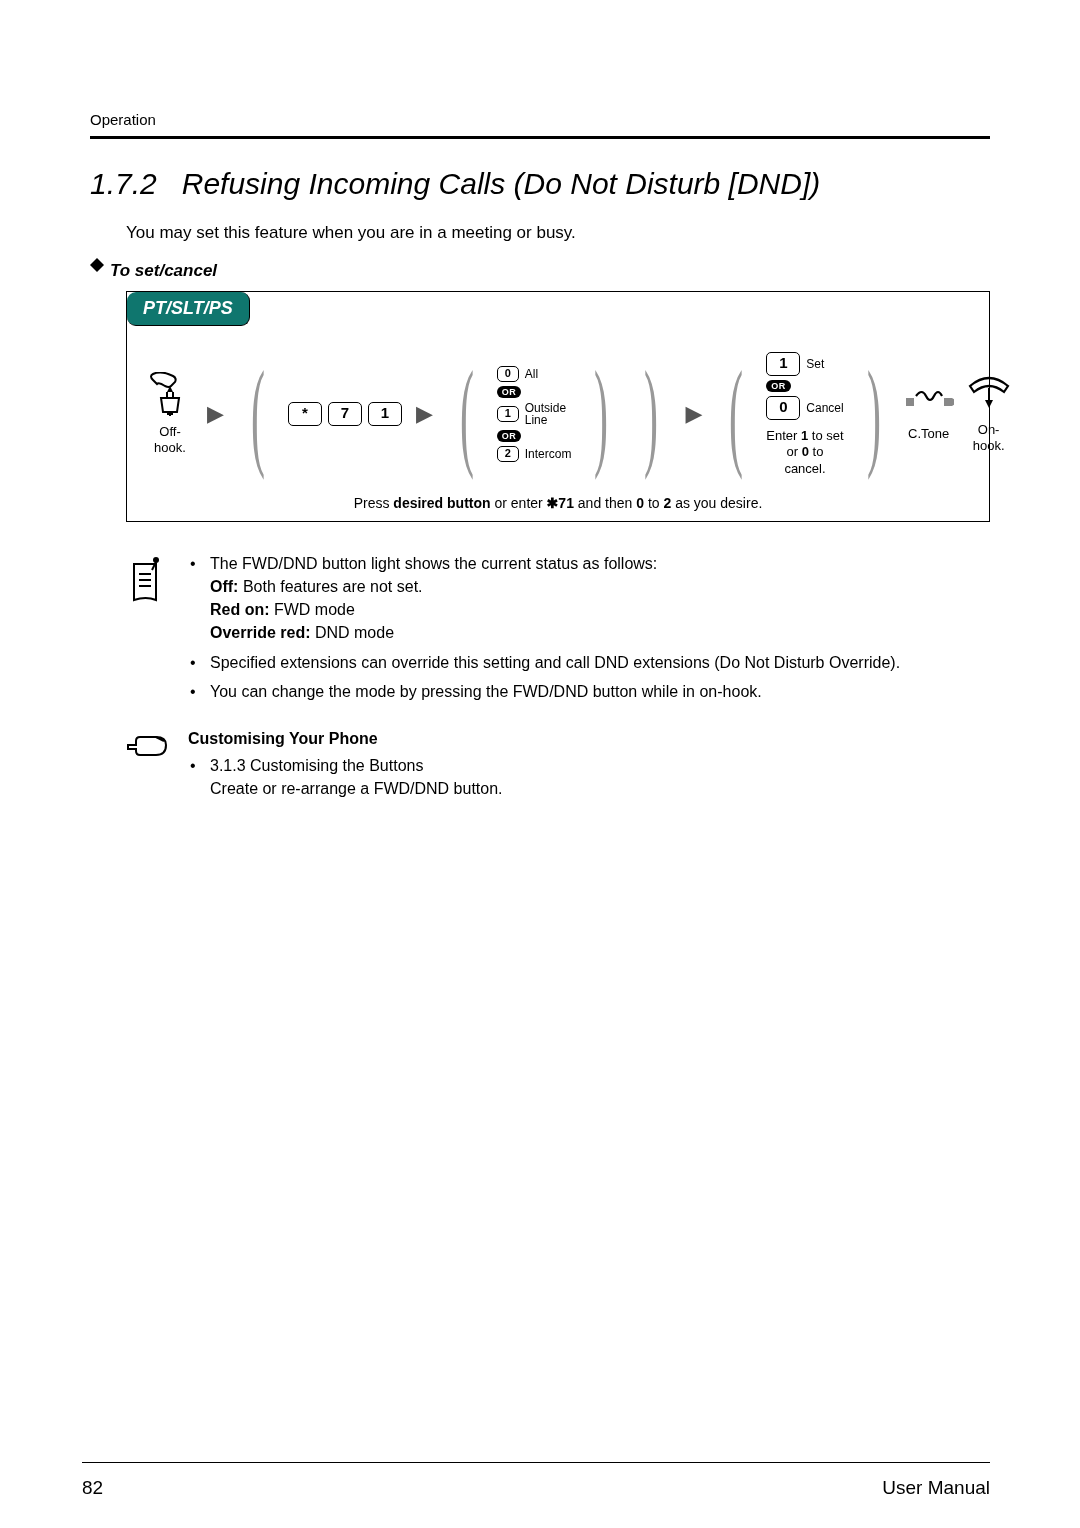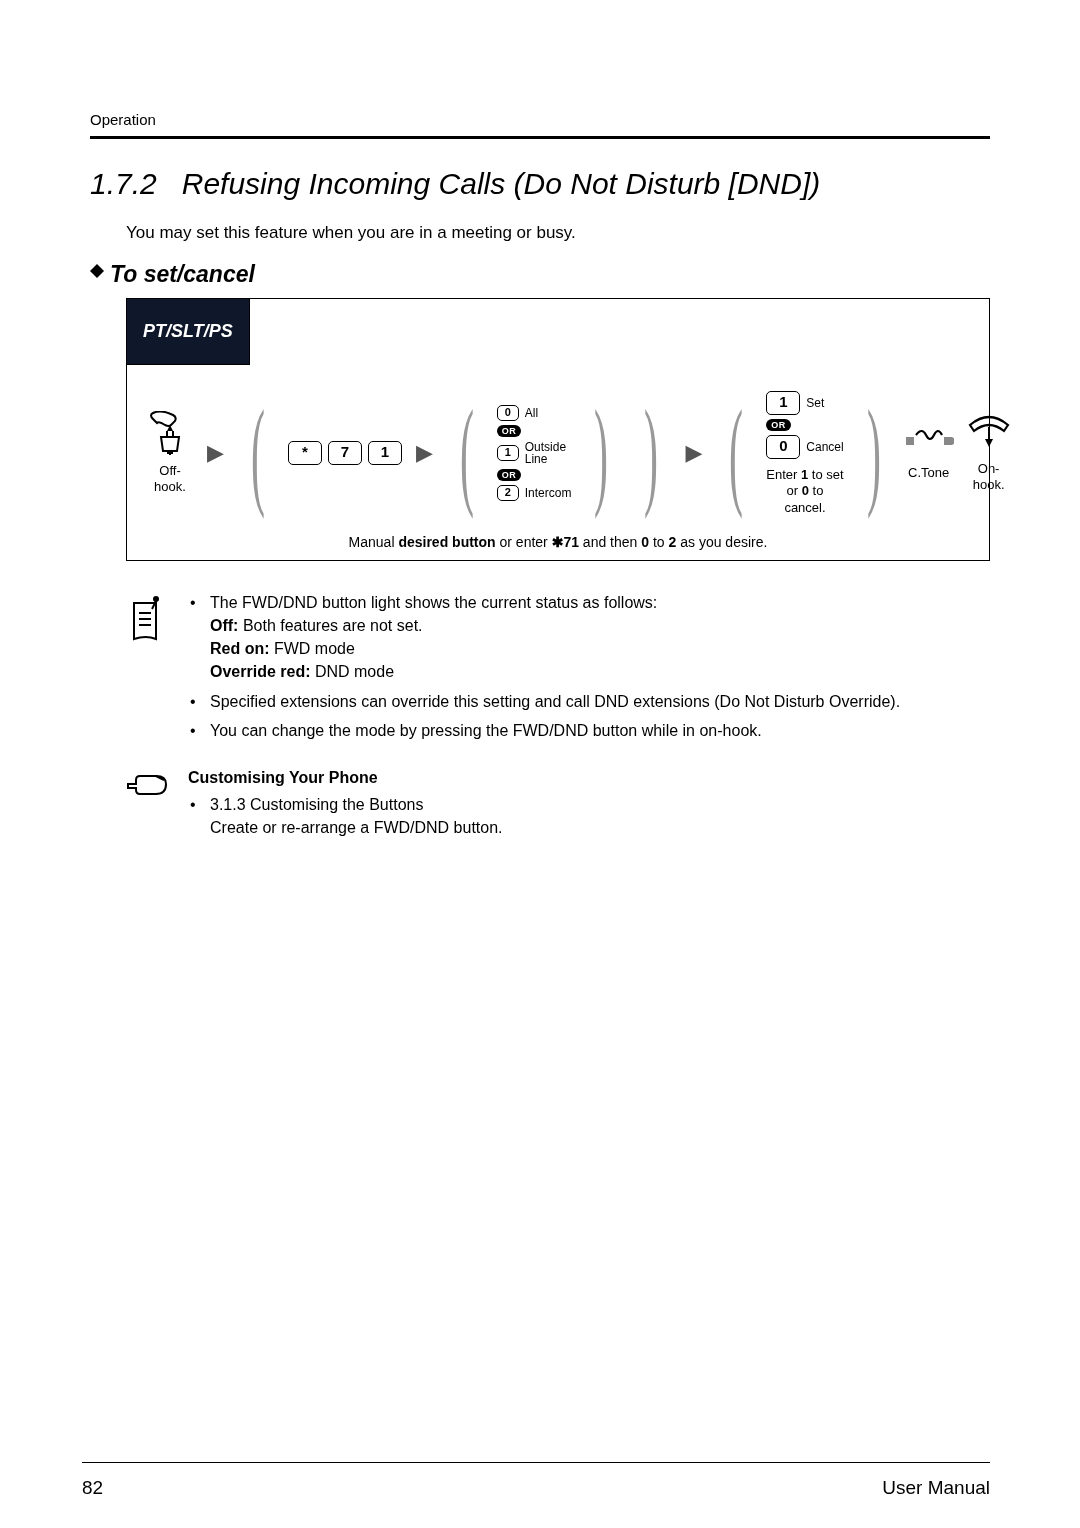--- a/index.html
+++ b/index.html
@@ -2,26 +2,26 @@
 <html><head>
 <meta charset="utf-8">
 <style>
   * { box-sizing: border-box; margin: 0; padding: 0; }
   html, body { width: 1080px; height: 1528px; background: #fff; font-family: Arial, Helvetica, sans-serif; color: #000; }
   .page { padding: 80px 90px 60px 90px; height: 100%; position: relative; margin-top: 31px; }
   .running-head { font-size: 15px; margin-bottom: 8px; }
   .hr-top { border: none; border-top: 3px solid #000; margin-bottom: 28px; }
   .section-title { font-size: 30px; font-weight: normal; font-style: italic; margin-bottom: 22px; }
   .intro { font-size: 17px; margin: 0 0 18px 36px; }
-  .subhead { font-size: 23px; font-weight: bold; font-style: italic; margin-bottom: 10px; }
+  .subhead { font-size: 17px; font-weight: bold; font-style: italic; margin-bottom: 10px; }
   .subhead .diamond { display:inline-block; width:0; height:0; border:7px solid transparent; border-bottom-color:#000; position:relative; top:-11px; margin-right:6px; }
   .subhead .diamond::after { content:""; position:absolute; left:-7px; top:7px; width:0; height:0; border:7px solid transparent; border-top-color:#000; }
 
   .flow-outer { border: 1.5px solid #000; margin: 0 0 30px 36px; }
-  .flow-tab { display:inline-block; background:#0f172a; color:#fff; font-weight:bold; font-style:italic; font-size:18px; padding:22px 16px; border-right:1.5px solid #000; border-bottom:1.5px solid #000; }
+  .flow-tab { display:inline-block; background:#0f766e; color:#fff; font-weight:bold; font-style:italic; font-size:18px; padding:6px 16px; border-right:1.5px solid #000; border-bottom:1.5px solid #000;border-radius:9px; }
   .flow-body { padding: 26px 20px 10px 20px; }
   .flow-row { display:flex; align-items:center; gap:10px; }
   .step { display:flex; flex-direction:column; align-items:center; font-size:13px; }
   .step .label { margin-top:8px; text-align:center; line-height:1.25; }
   .arrow { font-size:22px; color:#555; padding:0 4px; }
   .bracket { font-size:120px; font-family: "Times New Roman", serif; color:#999; line-height:0.7; transform:scaleX(0.35); display:inline-block; }
   .keycap { display:inline-block; border:1.8px solid #000; border-radius:5px; min-width:34px; height:24px; text-align:center; font-weight:bold; font-size:15px; line-height:20px; padding:0 6px; background:#fff; }
   .keycap.small { min-width:22px; height:16px; font-size:11px; line-height:12px; padding:0 3px; border-width:1.5px; }
   .or-badge { display:inline-block; background:#000; color:#fff; border-radius:9px; font-size:9px; font-weight:bold; padding:1px 5px; letter-spacing:0.5px; }
   .opt-col { display:flex; flex-direction:column; gap:4px; align-items:flex-start; font-size:12px; }
@@ -160,21 +160,21 @@
             <path d="M6 12 Q25 -4 44 12 L40 18 Q25 6 10 18 Z" fill="none" stroke="#000" stroke-width="2.2"></path>
             <path d="M25 14 L25 30" stroke="#000" stroke-width="2"></path>
             <polygon points="25,34 21,26 29,26" fill="#000"></polygon>
           </svg>
           <div class="label">On-hook.</div>
         </div>
 
       </div>
 
       <div class="flow-caption">
-        <span>Manual </span><b>desired button</b><span> or enter </span><b>✱71</b><span> and then </span><b>0</b><span> to </span><b>2</b><span> as you desire.</span>
+        <span>Press </span><b>desired button</b><span> or enter </span><b>✱71</b><span> and then </span><b>0</b><span> to </span><b>2</b><span> as you desire.</span>
       </div>
     </div>
   </div>
 
   <div class="note-block">
     <div class="note-icon">
       <svg width="40" height="48" viewBox="0 0 40 48">
         <path d="M8 8 L30 8 L30 44 Q20 40 8 44 Z" fill="none" stroke="#000" stroke-width="2"></path>
         <line x1="13" y1="18" x2="25" y2="18" stroke="#000" stroke-width="2"></line>
         <line x1="13" y1="24" x2="25" y2="24" stroke="#000" stroke-width="2"></line>

